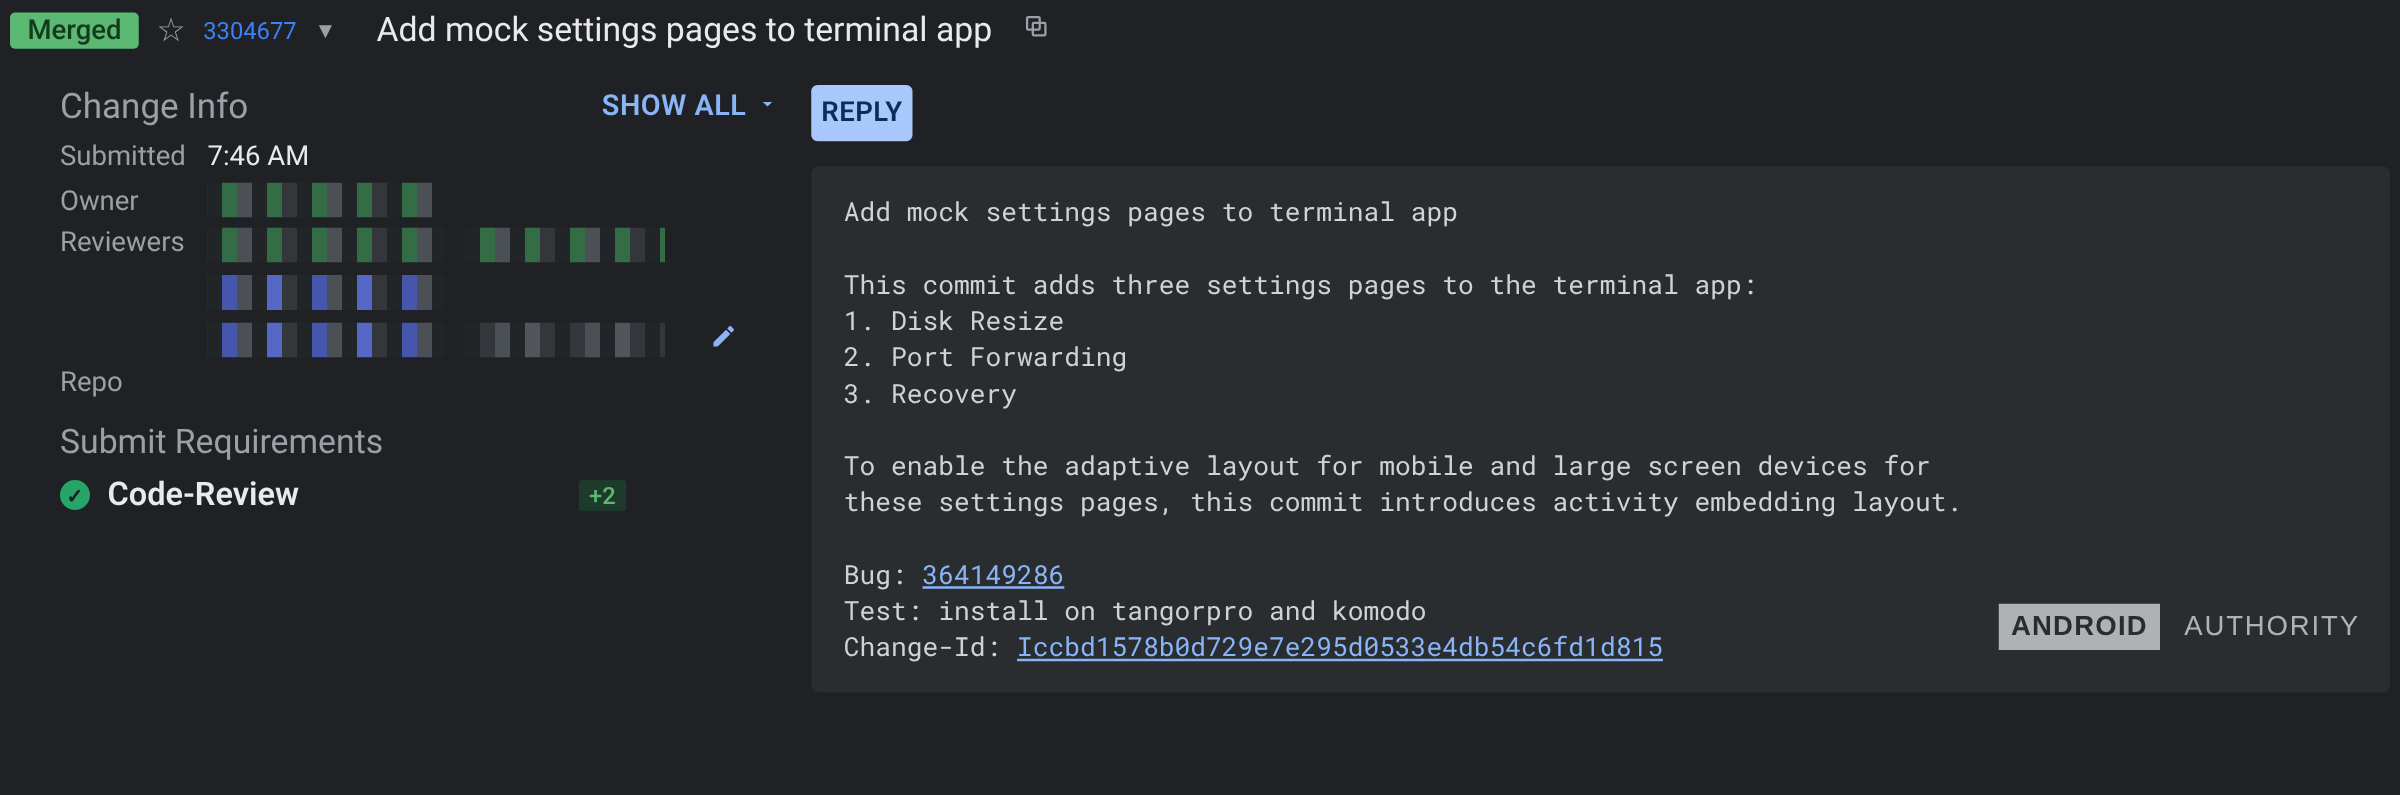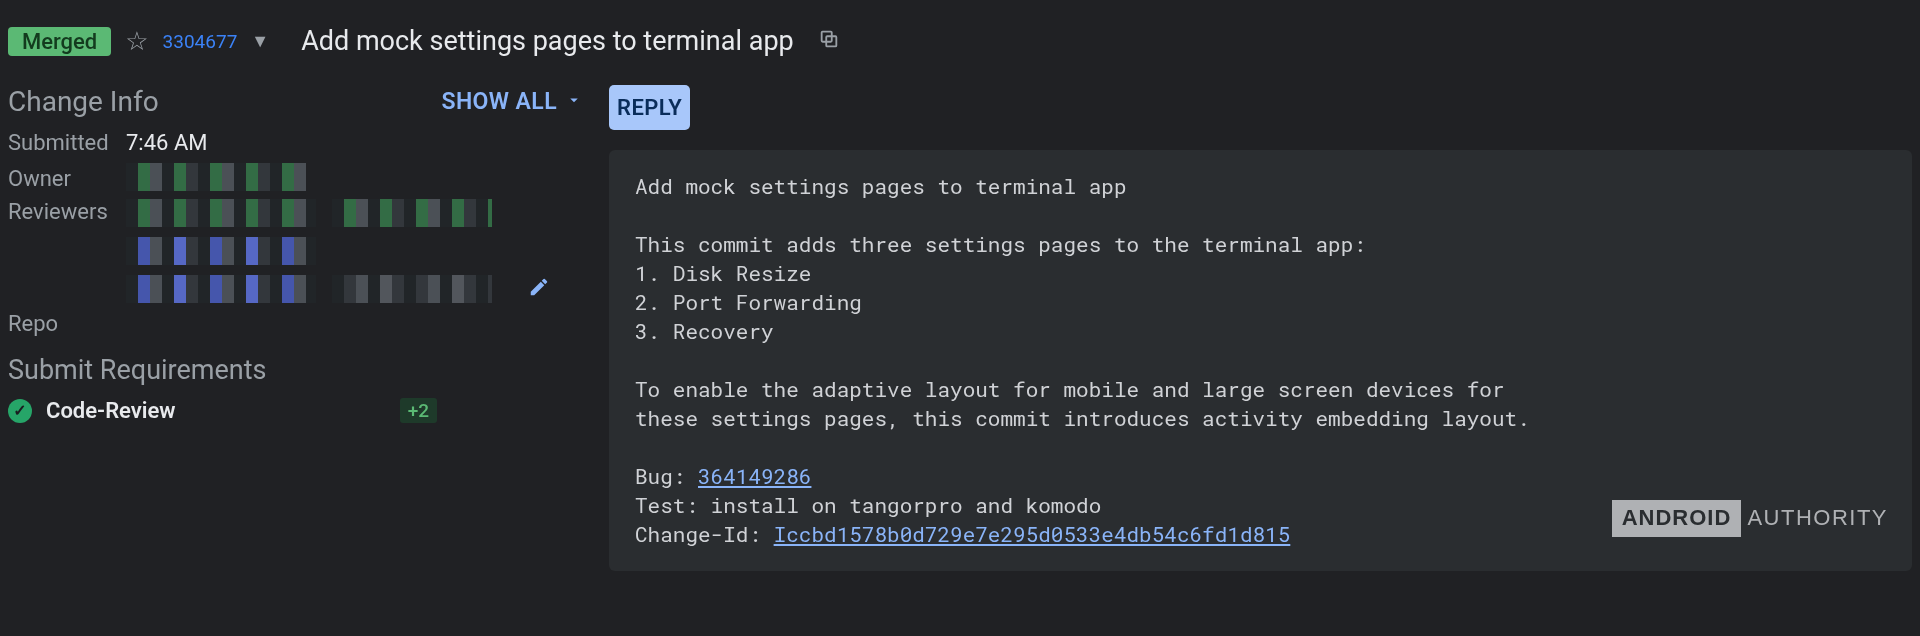--- a/index.html
+++ b/index.html
@@ -9,21 +9,21 @@
     font-family: -apple-system, BlinkMacSystemFont, "Segoe UI", Roboto, Arial, sans-serif;
     width: 1920px;
     height: 636px;
     overflow: hidden;
     font-size: 21px;
   }
   .topbar {
     display: flex;
     align-items: center;
     gap: 14px;
-    padding: 25px 8px 10px 8px;
+    padding: 8px 8px 10px 8px;
   }
   .badge-merged {
     background: #5bb974;
     color: #133b1e;
     font-weight: 500;
     padding: 2px 14px;
     border-radius: 4px;
     font-size: 22px;
   }
   .star { color: #9aa0a6; font-size: 26px; }
@@ -39,21 +39,21 @@
   }
   .copy-icon {
     color: #9aa0a6;
     margin-left: 10px;
   }
   .main {
     display: flex;
     padding: 0 8px;
     gap: 26px;
   }
-  .left { width: 575px; flex-shrink: 0; }
+  .left { width: 575px; flex-shrink: 0; margin-left: 40px; }
   .right { flex: 1; }
   .section-hdr {
     display: flex;
     justify-content: space-between;
     align-items: center;
     margin-top: 18px;
     margin-bottom: 12px;
   }
   .section-title {
     color: #9aa0a6;
@@ -132,21 +132,21 @@
     margin-top: 18px;
     margin-bottom: 12px;
   }
   .req-row { display: flex; align-items: center; gap: 14px; }
   .check-circle {
     width: 24px; height: 24px; border-radius: 50%;
     background: #26a568;
     display: flex; align-items: center; justify-content: center;
     color: #1a1d20; font-weight: bold; font-size: 16px;
   }
-  .req-name { font-weight: 600; font-size: 22px; text-align: right; }
+  .req-name { font-weight: 600; font-size: 26px; text-align: right; }
   .plus-badge {
     background: #1e3a2a;
     color: #5bb974;
     padding: 1px 8px;
     border-radius: 3px;
     font-size: 19px;
     font-weight: 500;
     margin-left: 210px;
   }
   .commit-msg {
@@ -160,21 +160,21 @@
     white-space: pre-wrap;
     color: #d0d2d6;
     position: relative;
   }
   .watermark {
     position: absolute;
     right: 24px;
     bottom: 34px;
     display: flex;
     align-items: center;
-    gap: 6px;
+    gap: 19px;
     opacity: 0.85;
     margin-left: 12px;
   }
   .wm-box {
     background: #c7c9cc;
     color: #2a2d30;
     font-weight: 800;
     padding: 3px 10px;
     letter-spacing: 1px;
     font-size: 22px;

